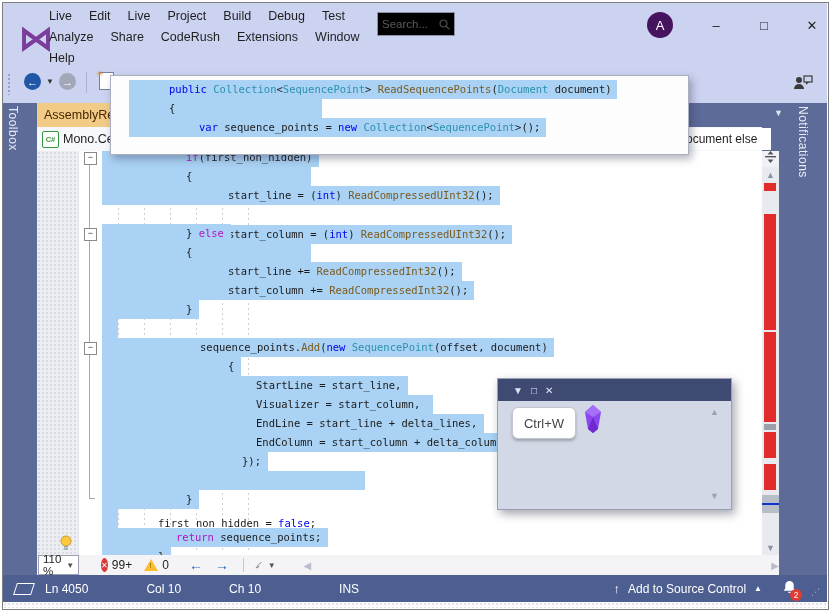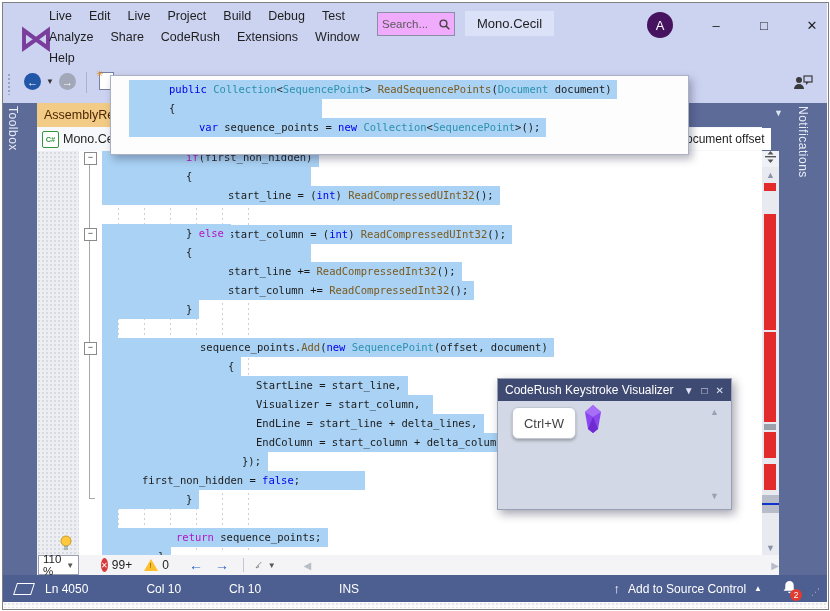--- a/index.html
+++ b/index.html
@@ -5,21 +5,21 @@
   html,body{margin:0;padding:0;background:#fff;}
   .screen{position:relative;width:830px;height:611px;background:#fff;font-family:"Liberation Sans",sans-serif;overflow:hidden;}
   .abs{position:absolute;}
   .win-border{left:2px;top:2px;width:825px;height:606px;border:1px solid #7f7f7f;z-index:90;pointer-events:none;}
   
   .titlebar{left:3px;top:3px;width:824px;height:63px;background:#ccd3f1;}
   .toolbar{left:3px;top:66px;width:824px;height:37px;background:#ccd3f1;}
   .vslogo{left:16px;top:18px;font-size:34px;color:#7a3d9c;line-height:34px;font-weight:bold;}
   .menurow{position:absolute;left:46px;font-size:12.5px;color:#1e1e1e;white-space:nowrap;}
   .menurow span{display:inline-block;margin-right:17px;}
-  .searchbox{left:374px;top:9px;width:68px;height:22px;background:#f0abfc;border:1px solid #8a8fa8;font-size:11.5px;color:#5a5a5a;display:flex;align-items:center;padding:0 4px;justify-content:space-between;}
+  .searchbox{left:374px;top:9px;width:68px;height:22px;background:#000000;border:1px solid #8a8fa8;font-size:11.5px;color:#5a5a5a;display:flex;align-items:center;padding:0 4px;justify-content:space-between;}
   .titlechip{left:462px;top:8px;height:25px;background:#dbe1f7;color:#1e1e1e;font-size:13px;display:flex;align-items:center;padding:0 12px;}
   .avatar{left:644px;top:9px;width:26px;height:26px;border-radius:50%;background:#46135e;color:#fff;font-size:13px;display:flex;align-items:center;justify-content:center;}
   .wbtn{top:10px;width:34px;height:24px;color:#1e1e1e;font-size:13px;display:flex;align-items:center;justify-content:center;}
   
   .grip{left:7px;top:73px;width:5px;height:22px;background-image:radial-gradient(#9aa2c2 1px,transparent 1.2px);background-size:4px 4px;}
   .navcircle{width:17px;height:17px;border-radius:50%;color:#fff;font-size:11px;display:flex;align-items:center;justify-content:center;}
   .tsep{top:72px;width:1px;height:21px;background:#aab2d0;}
   .liveshare{left:686px;top:74px;font-size:13px;color:#1e1e1e;display:flex;align-items:center;gap:6px;}
   
   .framebg{left:3px;top:103px;width:824px;height:472px;background:#5d6b99;}
@@ -77,21 +77,20 @@
     <div class="menurow" style="top:48px;">
       <span>Help</span>
     </div>
     <div class="abs searchbox">
       <span>Search...</span>
       <svg width="11" height="11" viewBox="0 0 11 11">
           <circle cx="4.5" cy="4.5" r="3.4" fill="none" stroke="#444" stroke-width="1.4"></circle>
           <line x1="7" y1="7" x2="10.3" y2="10.3" stroke="#444" stroke-width="1.6"></line>
         </svg>
     </div>
-    <div class="abs titlechip">Mono.Cecil</div>
     <div class="abs avatar">A</div>
     <div class="abs wbtn" style="left:696px;">–</div>
     <div class="abs wbtn" style="left:744px;">□</div>
     <div class="abs wbtn" style="left:792px;">✕</div>
   </div>
 
   <div class="abs toolbar">
     <div class="abs grip" style="left:4px;top:7px;"></div>
     <div class="abs navcircle" style="left:21px;top:7px;background:#2257a8;">←</div>
     <div class="abs" style="left:43px;top:11px;font-size:8px;color:#333;">▼</div>
@@ -119,21 +118,21 @@
   <div class="abs lefttab" style="left:6px;top:106px;">Toolbox</div>
   <div class="abs righttab" style="left:796px;top:106px;">Notifications</div>
   <div class="abs taboverflow">▼</div>
 
   <div class="abs doctab">AssemblyRe</div>
   <div class="abs navbar">
     <span class="csicon">C#</span>
     <span style="font-size:12.5px;color:#1e1e1e;">Mono.Ce</span>
   </div>
   <div class="abs memberdd">
-    <span>ocument offset</span>
+    <span>ocument else</span>
 
   </div>
 
   <div class="abs editor">
     <div class="abs dotmargin"></div>
 
     <svg class="abs" style="left:22px;top:384px;" width="14" height="17" viewBox="0 0 14 17">
         <circle cx="7" cy="6" r="5" fill="#ffc83d" stroke="#c89b2a"></circle>
         <rect x="5" y="11" width="4" height="1.6" fill="#9aa"></rect>
         <rect x="5" y="13.2" width="4" height="1.6" fill="#9aa"></rect>
@@ -162,21 +161,21 @@
         <div class="code-line" style="left: 65px; top: 130px;"><span class="sel" style="left: 0px; width: 372.4px;"></span><span class="txt" style="padding-left: 126px;"><span class="tk-p">start_column += </span><span class="tk-m">ReadCompressedInt32</span><span class="tk-p">();</span></span></div>
         <div class="code-line" style="left: 65px; top: 149px;"><span class="sel" style="left: 0px; width: 97.3px;"></span><span class="txt" style="padding-left: 84px;"><span class="tk-p">}</span></span></div>
         <div class="code-line" style="left: 65px; top: 168px;"><span class="sel" style="left: 0px; width: 16px;"></span><span class="txt" style="padding-left: 0px;"></span></div>
         <div class="code-line" style="left: 65px; top: 187px;"><span class="sel" style="left: 0px; width: 451.5px;"></span><span class="txt" style="padding-left: 98px;"><span class="tk-p">sequence_points.</span><span class="tk-m">Add</span><span class="tk-p">(</span><span class="tk-k">new</span><span class="tk-p"> </span><span class="tk-t">SequencePoint</span><span class="tk-p">(offset, document)</span></span></div>
         <div class="code-line" style="left: 65px; top: 206px;"><span class="sel" style="left: 0px; width: 139.3px;"></span><span class="txt" style="padding-left: 126px;"><span class="tk-p">{</span></span></div>
         <div class="code-line" style="left: 65px; top: 225px;"><span class="sel" style="left: 0px; width: 305.9px;"></span><span class="txt" style="padding-left: 154px;"><span class="tk-p">StartLine = start_line,</span></span></div>
         <div class="code-line" style="left: 65px; top: 244px;"><span class="sel" style="left: 0px; width: 331.1px;"></span><span class="txt" style="padding-left: 154px;"><span class="tk-p">Visualizer = start_column,</span></span></div>
         <div class="code-line" style="left: 65px; top: 263px;"><span class="sel" style="left: 0px; width: 381.5px;"></span><span class="txt" style="padding-left: 154px;"><span class="tk-p">EndLine = start_line + delta_lines,</span></span></div>
         <div class="code-line" style="left: 65px; top: 282px;"><span class="sel" style="left: 0px; width: 419.3px;"></span><span class="txt" style="padding-left: 154px;"><span class="tk-p">EndColumn = start_column + delta_columns,</span></span></div>
         <div class="code-line" style="left: 65px; top: 301px;"><span class="sel" style="left: 0px; width: 165.9px;"></span><span class="txt" style="padding-left: 140px;"><span class="tk-p">});</span></span></div>
-        <div class="code-line" style="left: 65px; top: 320px;"><span class="sel" style="left: 0px; width: 262.5px;"></span><span class="txt" style="padding-left: 40px;"><span class="tk-p">first_non_hidden = </span><span class="tk-k">false</span><span class="tk-p">;</span></span></div>
+        <div class="code-line" style="left: 65px; top: 320px;"><span class="sel" style="left: 0px; width: 262.5px;"></span><span class="txt" style="padding-left: 56px; margin-top: 43px;"><span class="tk-p">first_non_hidden = </span><span class="tk-k">false</span><span class="tk-p">;</span></span></div>
         <div class="code-line" style="left: 65px; top: 339px;"><span class="sel" style="left: 0px; width: 97.3px;"></span><span class="txt" style="padding-left: 84px;"><span class="tk-p">}</span></span></div>
         <div class="code-line" style="left: 65px; top: 358px;"><span class="sel" style="left: 0px; width: 16px;"></span><span class="txt" style="padding-left: 0px;"></span></div>
         <div class="code-line" style="left: 65px; top: 377px;"><span class="sel" style="left: 0px; width: 225.9px;"></span><span class="txt" style="padding-left: 74px;"><span class="tk-c">return</span><span class="tk-p"> sequence_points;</span></span></div>
         <div class="code-line" style="left: 65px; top: 396px;"><span class="sel" style="left: 0px; width: 69.3px;"></span><span class="txt" style="padding-left: 56px;"><span class="tk-p">}</span></span></div>
       </div>
   </div>
 
   <div class="abs splitterbox">
     <svg width="11" height="12" viewBox="0 0 11 12">
         <path d="M5.5 0 l3 3.5 h-6 z" fill="#555"></path>
@@ -202,21 +201,20 @@
   <div class="abs popup">
     <div id="popup-lines">
         <div class="code-line" style="left: 0px; top: 4px;"><span class="sel" style="left: 18px; width: 488px;"></span><span class="txt" style="padding-left: 58px;"><span class="tk-k">public </span><span class="tk-t">Collection</span><span class="tk-p">&lt;</span><span class="tk-t">SequencePoint</span><span class="tk-p">&gt; </span><span class="tk-m">ReadSequencePoints</span><span class="tk-p">(</span><span class="tk-t">Document</span><span class="tk-p"> document)</span></span></div>
         <div class="code-line" style="left: 0px; top: 23px;"><span class="sel" style="left: 18px; width: 193.3px;"></span><span class="txt" style="padding-left: 58px;"><span class="tk-p">{</span></span></div>
         <div class="code-line" style="left: 0px; top: 42px;"><span class="sel" style="left: 18px; width: 417.2px;"></span><span class="txt" style="padding-left: 88px;"><span class="tk-k">var</span><span class="tk-p"> sequence_points = </span><span class="tk-k">new</span><span class="tk-p"> </span><span class="tk-t">Collection</span><span class="tk-p">&lt;</span><span class="tk-t">SequencePoint</span><span class="tk-p">&gt;();</span></span></div>
       </div>
   </div>
 
   <div class="abs kwin">
     <div class="kwin-title">
-      <span style="flex:1;">CodeRush Keystroke Visualizer</span>
       <span class="kwin-ctrl">▼</span>
       <span class="kwin-ctrl">□</span>
       <span class="kwin-ctrl">✕</span>
     </div>
     <div class="keycap">Ctrl+W</div>
     <svg class="abs" style="left:86px;top:26px;" width="18" height="28" viewBox="0 0 18 28">
       <polygon points="9,0 17,7 14,24 9,28 4,24 1,7" fill="#8b46ef"></polygon>
       <polygon points="9,0 17,7 9,12 1,7" fill="#a76ef7"></polygon>
       <polygon points="9,12 14,24 9,28 4,24" fill="#6d2bd0"></polygon>
     </svg>

